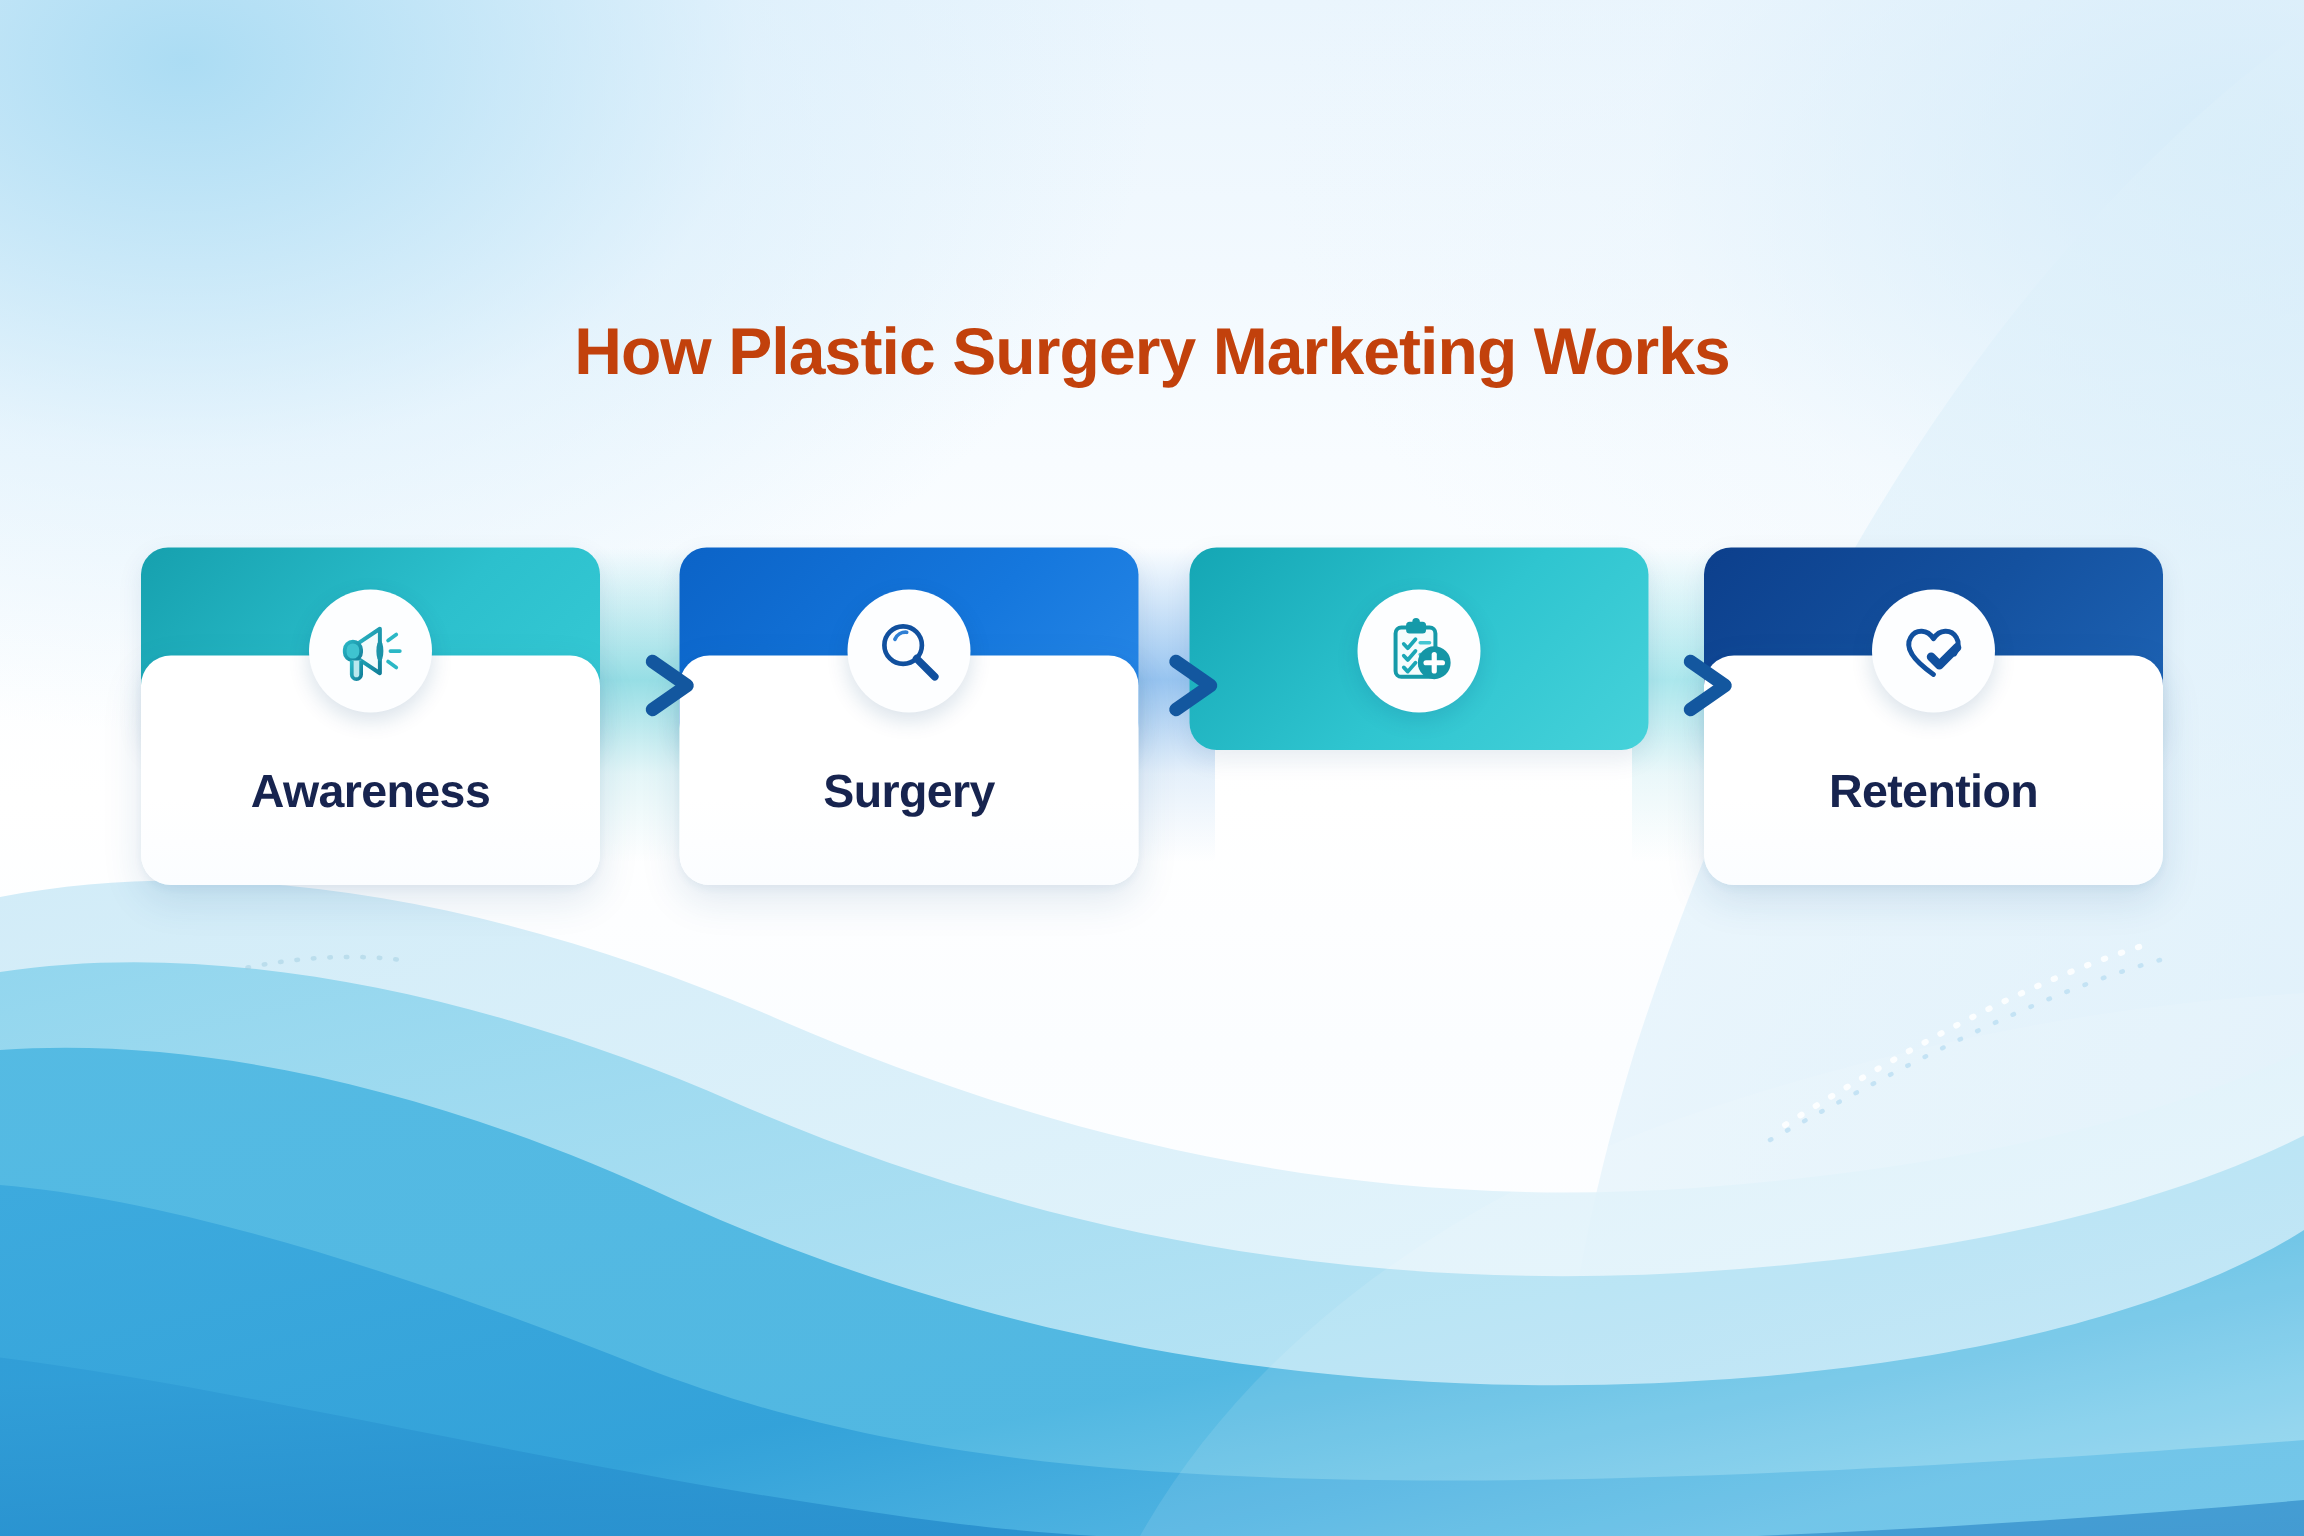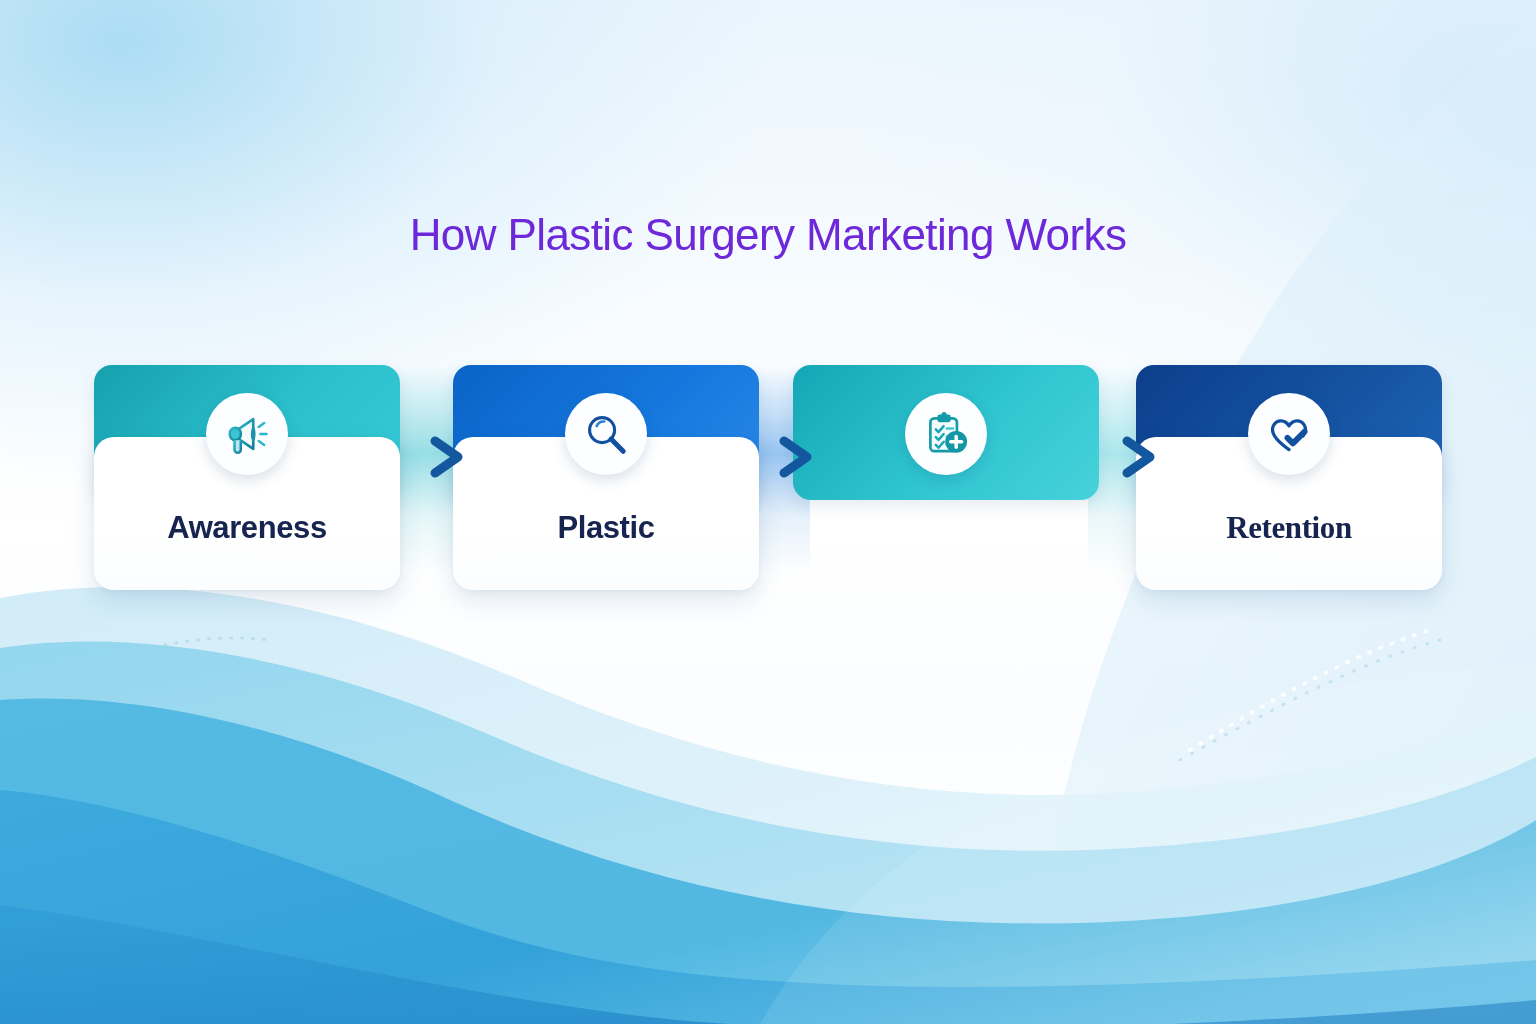--- a/index.html
+++ b/index.html
@@ -37,23 +37,23 @@
   .bg-waves svg { display: block; width: 1536px; height: 1024px; }
 
   
   .title {
     position: absolute;
     top: 210px;
     left: 0;
     width: 100%;
     text-align: center;
     font-size: 44px;
-    font-weight: normal;
+    font-weight: bold;
     letter-spacing: -0.6px;
-    color: #6d28d9;
+    color: #c2410c;
     white-space: nowrap;
   }
 
   
   .flow {
     position: absolute;
     top: 365px;
     left: 94px;
     width: 1348px;
     height: 240px;
@@ -61,21 +61,21 @@
 
   .step {
     position: absolute;
     top: 0;
     width: 306px;
     height: 191px;
   }
   .step.s0 { left: 0px; }
   .step.s1 { left: 359px; }
   .step.s2 { left: 699px; }
-  .step.s3 { left: 1042px; font-family: Liberation Serif, serif; }
+  .step.s3 { left: 1042px; }
 
   
   .step-head {
     position: absolute;
     top: 0;
     left: 0;
     width: 306px;
     height: 135px;
     border-radius: 18px;
     box-shadow: 0 6px 16px rgba(20,70,120,0.10);
@@ -264,21 +264,21 @@
     <div class="step s1">
       <div class="step-head head-blue"></div>
       <div class="icon-bubble">
         <svg width="50" height="50" viewBox="0 0 64 64" xmlns="http://www.w3.org/2000/svg">
           <circle cx="27" cy="27" r="16" fill="none" stroke="#11509e" stroke-width="4"></circle>
           <path d="M20 22 a10 10 0 0 1 10 -6" fill="none" stroke="#2f7fd4" stroke-width="3.2" stroke-linecap="round"></path>
           <line x1="38.5" y1="38.5" x2="54" y2="54" stroke="#11509e" stroke-width="6.5" stroke-linecap="round"></line>
         </svg>
       </div>
       <div class="step-body">
-        <div class="step-label">Plastic</div>
+        <div class="step-label">Surgery</div>
       </div>
     </div>
 
     <div class="connector c1">
       <svg width="78" height="60" viewBox="0 0 78 60" xmlns="http://www.w3.org/2000/svg">
         <defs>
           <linearGradient id="arw2" x1="0" y1="0" x2="1" y2="0">
             <stop offset="0%" stop-color="#8fc6ee" stop-opacity="0.15"></stop>
             <stop offset="45%" stop-color="#2a86d6"></stop>
             <stop offset="100%" stop-color="#0f4f9e"></stop>

